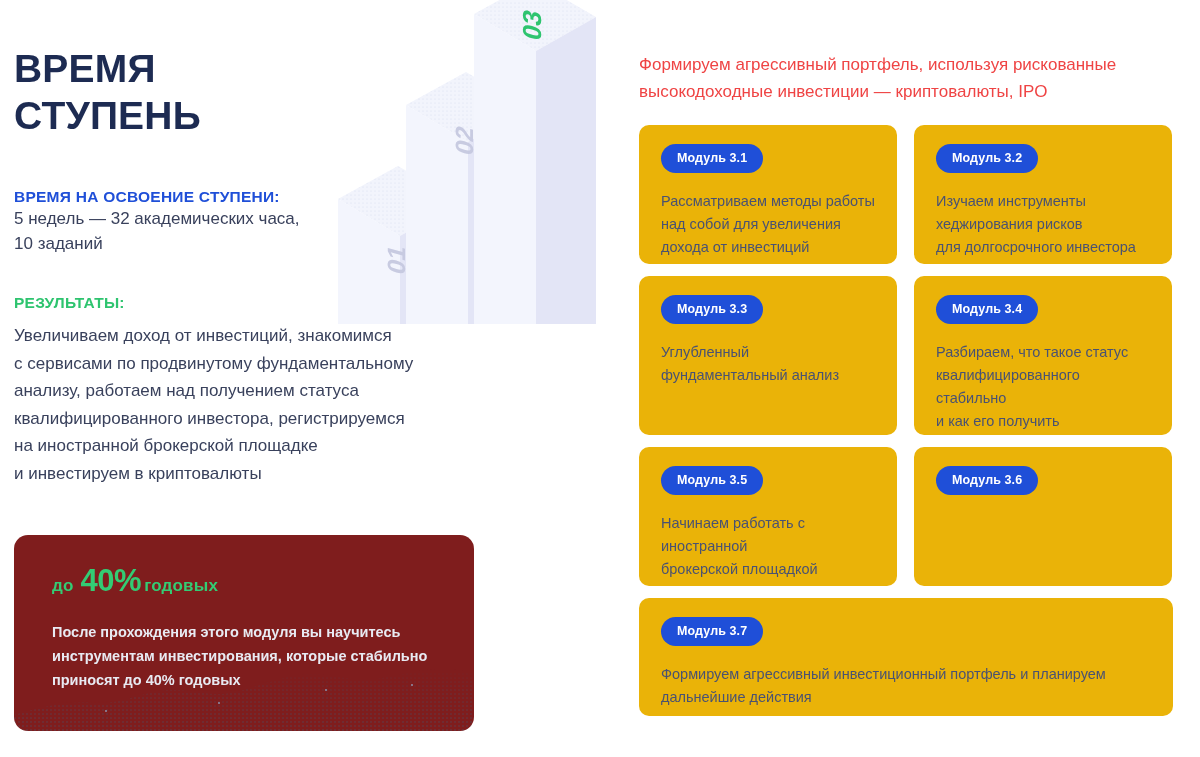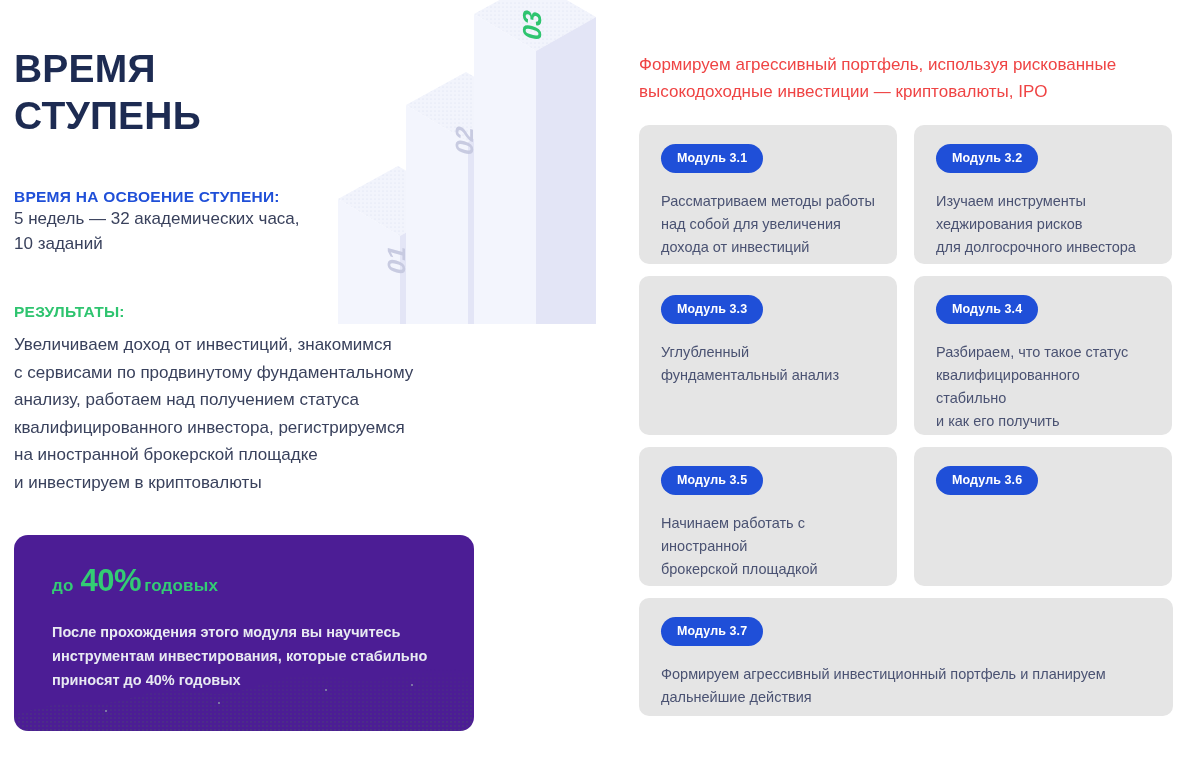--- a/index.html
+++ b/index.html
@@ -54,21 +54,21 @@
   #duration-text {
     font-size: 17px;
     line-height: 25px;
     color: #39415c;
     white-space: pre-line;
   }
 
   #results-block {
     position: absolute;
     left: 0;
-    top: 303px;
+    top: 294px;
     width: 480px;
   }
   #results-heading {
     font-size: 15.5px;
     font-weight: 700;
     letter-spacing: 0.25px;
     color: #2ec46f;
     margin: 0 0 10px 0;
   }
   #results-text {
@@ -79,21 +79,21 @@
   }
 
   
   #promo-card {
     position: absolute;
     left: 0;
     top: 535px;
     width: 460px;
     height: 196px;
     border-radius: 14px;
-    background: #4c1d95;
+    background: #7f1d1d;
     overflow: hidden;
   }
   #promo-wave {
     position: absolute;
     left: 0;
     bottom: 0;
     width: 460px;
     height: 90px;
     pointer-events: none;
   }
@@ -165,21 +165,21 @@
   #modules-grid {
     position: absolute;
     left: 0;
     top: 125px;
     width: 534px;
     display: flex;
     flex-wrap: wrap;
     gap: 12px 17px;
   }
   .module-card {
-    background: #e5e5e5;
+    background: #eab308;
     border-radius: 10px;
     padding: 19px 22px 22px 22px;
     box-sizing: border-box;
   }
   .module-card.half { width: 258px; }
   .module-card.full { width: 534px; }
   .module-card.h-row1 { height: 139px; }
   .module-card.h-row2 { height: 159px; }
   .module-card.h-row3 { height: 139px; }
   .module-card.h-row4 { height: 118px; }

